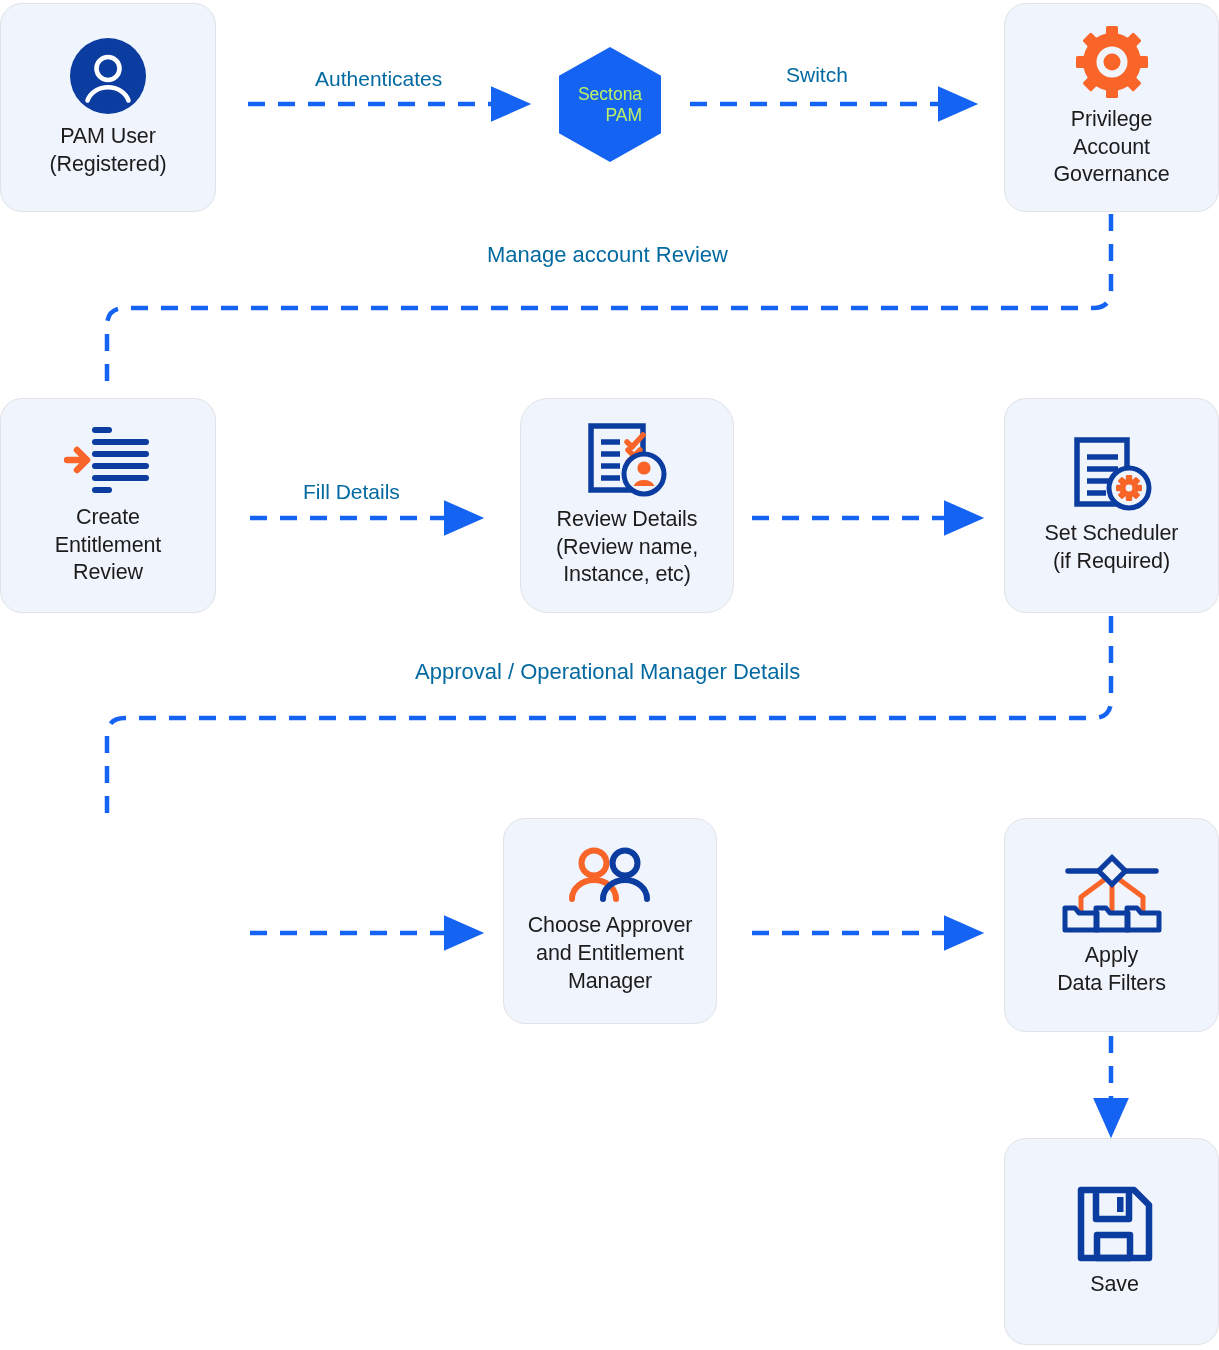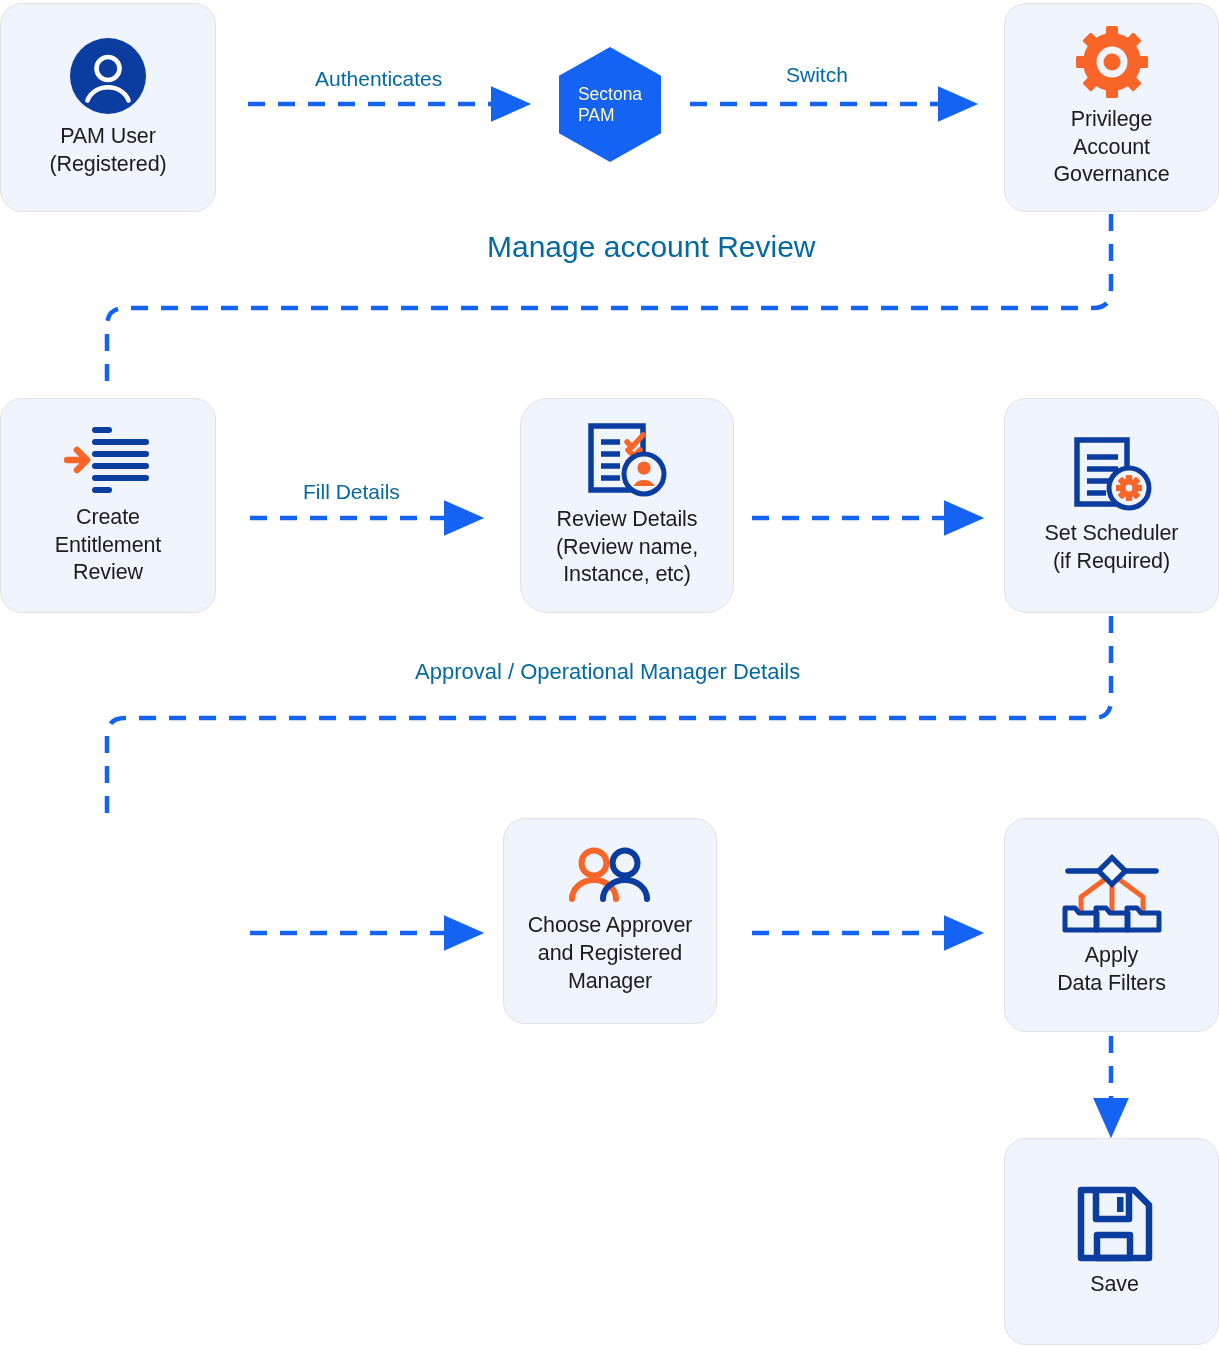--- a/index.html
+++ b/index.html
@@ -66,39 +66,39 @@
   
   #hex-sectona{
     position:absolute;
     left:559px; top:47px;
     width:102px; height:115px;
     background:#1463f3;
     clip-path:polygon(50% 0%, 100% 25%, 100% 75%, 50% 100%, 0% 75%, 0% 25%);
     display:flex;align-items:center;justify-content:center;
   }
   #hex-sectona .hex-label{
-    color:#fef9c3;
+    color:#bef264;
     font-size:17.5px;
     line-height:1.18;
-    text-align:left;
+    text-align:right;
     white-space:pre-line;
     font-weight:400;
   }
 
   
   .edge-label{
     position:absolute;
     color:#0369a1;
     font-size:21px;
     white-space:nowrap;
     line-height:1;
   }
   #lbl-authenticates {left:315px; top:68px;}
   #lbl-switch        {left:786px; top:64px;}
-  #lbl-manage-review {left:487px; top:232px; font-size:30px;}
+  #lbl-manage-review {left:487px; top:244px; font-size:22px;}
   #lbl-fill-details  {left:303px; top:481px;}
   #lbl-approval-mgr  {left:415px; top:661px; font-size:22px;}
 
   
   #wires{position:absolute;left:0;top:0;width:1219px;height:1350px;pointer-events:none;}
 </style>
 </head>
 <body>
 
 <div id="stage">
@@ -283,21 +283,21 @@
       <svg width="92" height="58" viewBox="0 0 92 58">
 
         <circle cx="30" cy="17" r="12.5" fill="none" stroke="#f96528" stroke-width="6"></circle>
         <path d="M8,53 a22,19 0 0 1 44,0" fill="none" stroke="#f96528" stroke-width="6" stroke-linecap="round"></path>
 
         <circle cx="61" cy="17" r="12.5" fill="none" stroke="#0b3ca0" stroke-width="6"></circle>
         <path d="M39,53 a22,19 0 0 1 44,0" fill="none" stroke="#0b3ca0" stroke-width="6" stroke-linecap="round"></path>
       </svg>
     </div>
     <div class="card-label">Choose Approver
-and Registered
+and Entitlement
 Manager</div>
   </div>
 
   <div class="card" id="card-data-filters">
     <div class="icon-wrap">
       <svg width="108" height="82" viewBox="0 0 108 82">
 
         <g stroke="#f96528" stroke-width="5" fill="none" stroke-linecap="round" stroke-linejoin="round">
           <polyline points="54,22 23,45 23,58"></polyline>
           <polyline points="54,22 85,45 85,58"></polyline>

